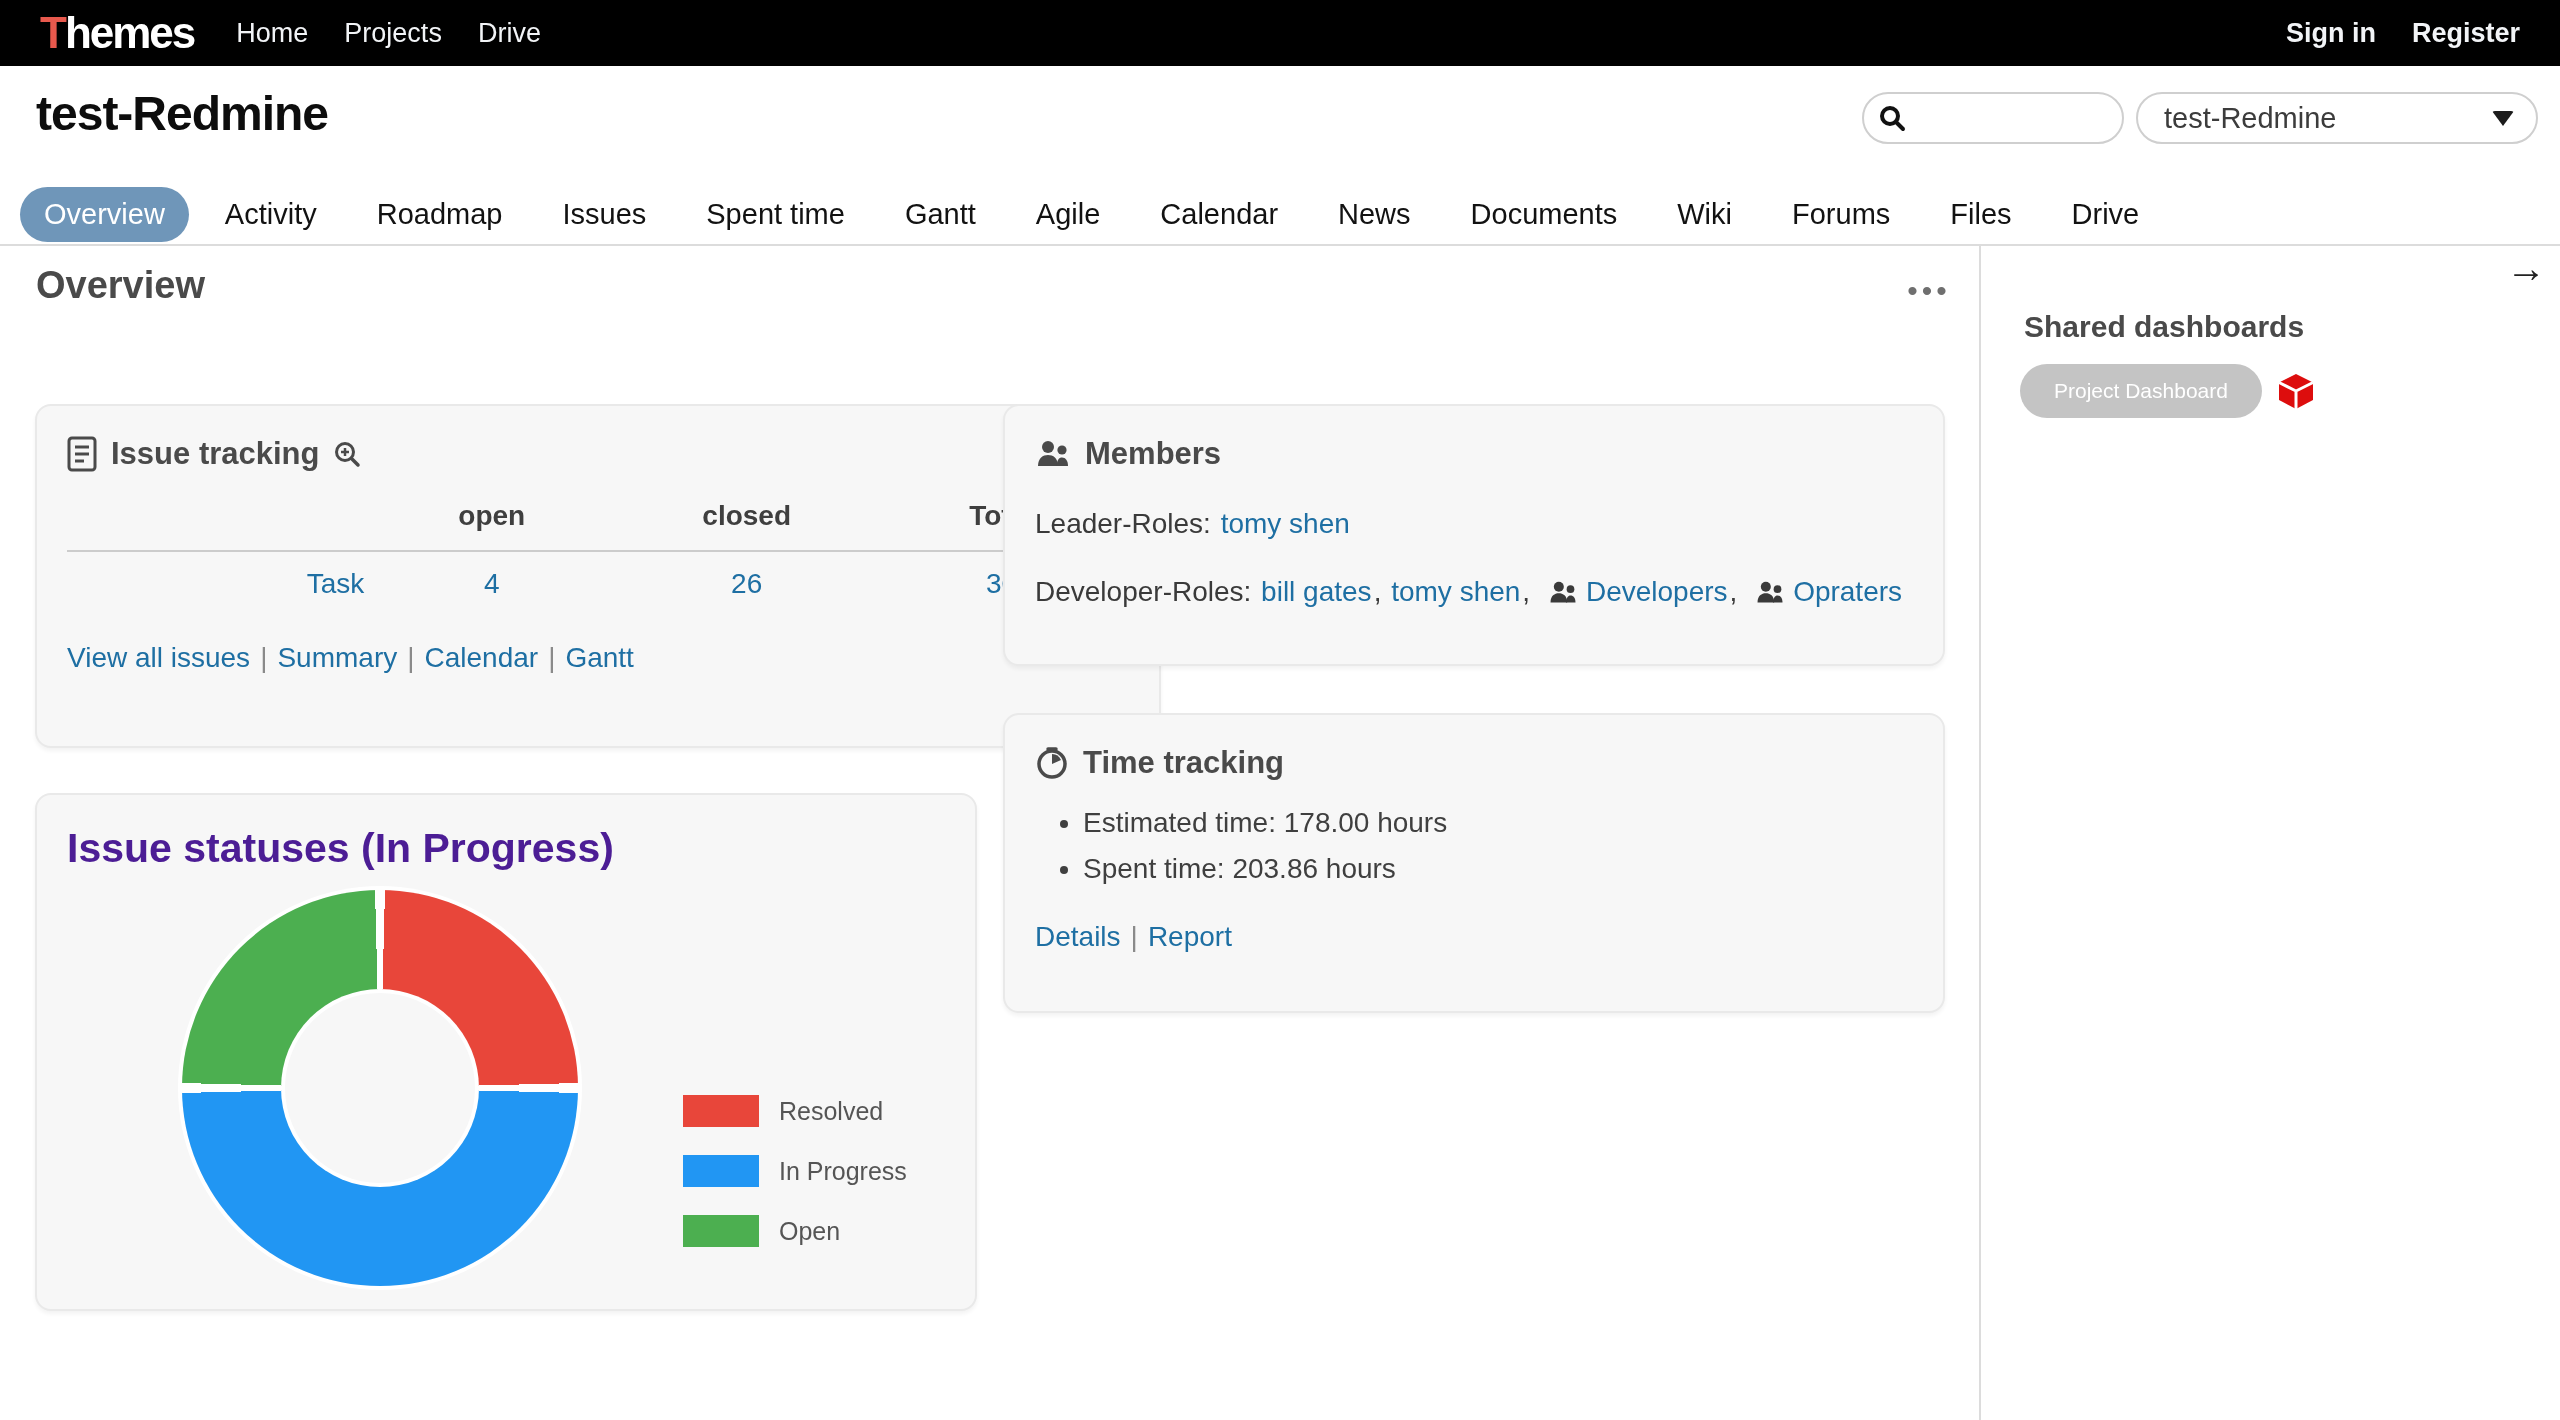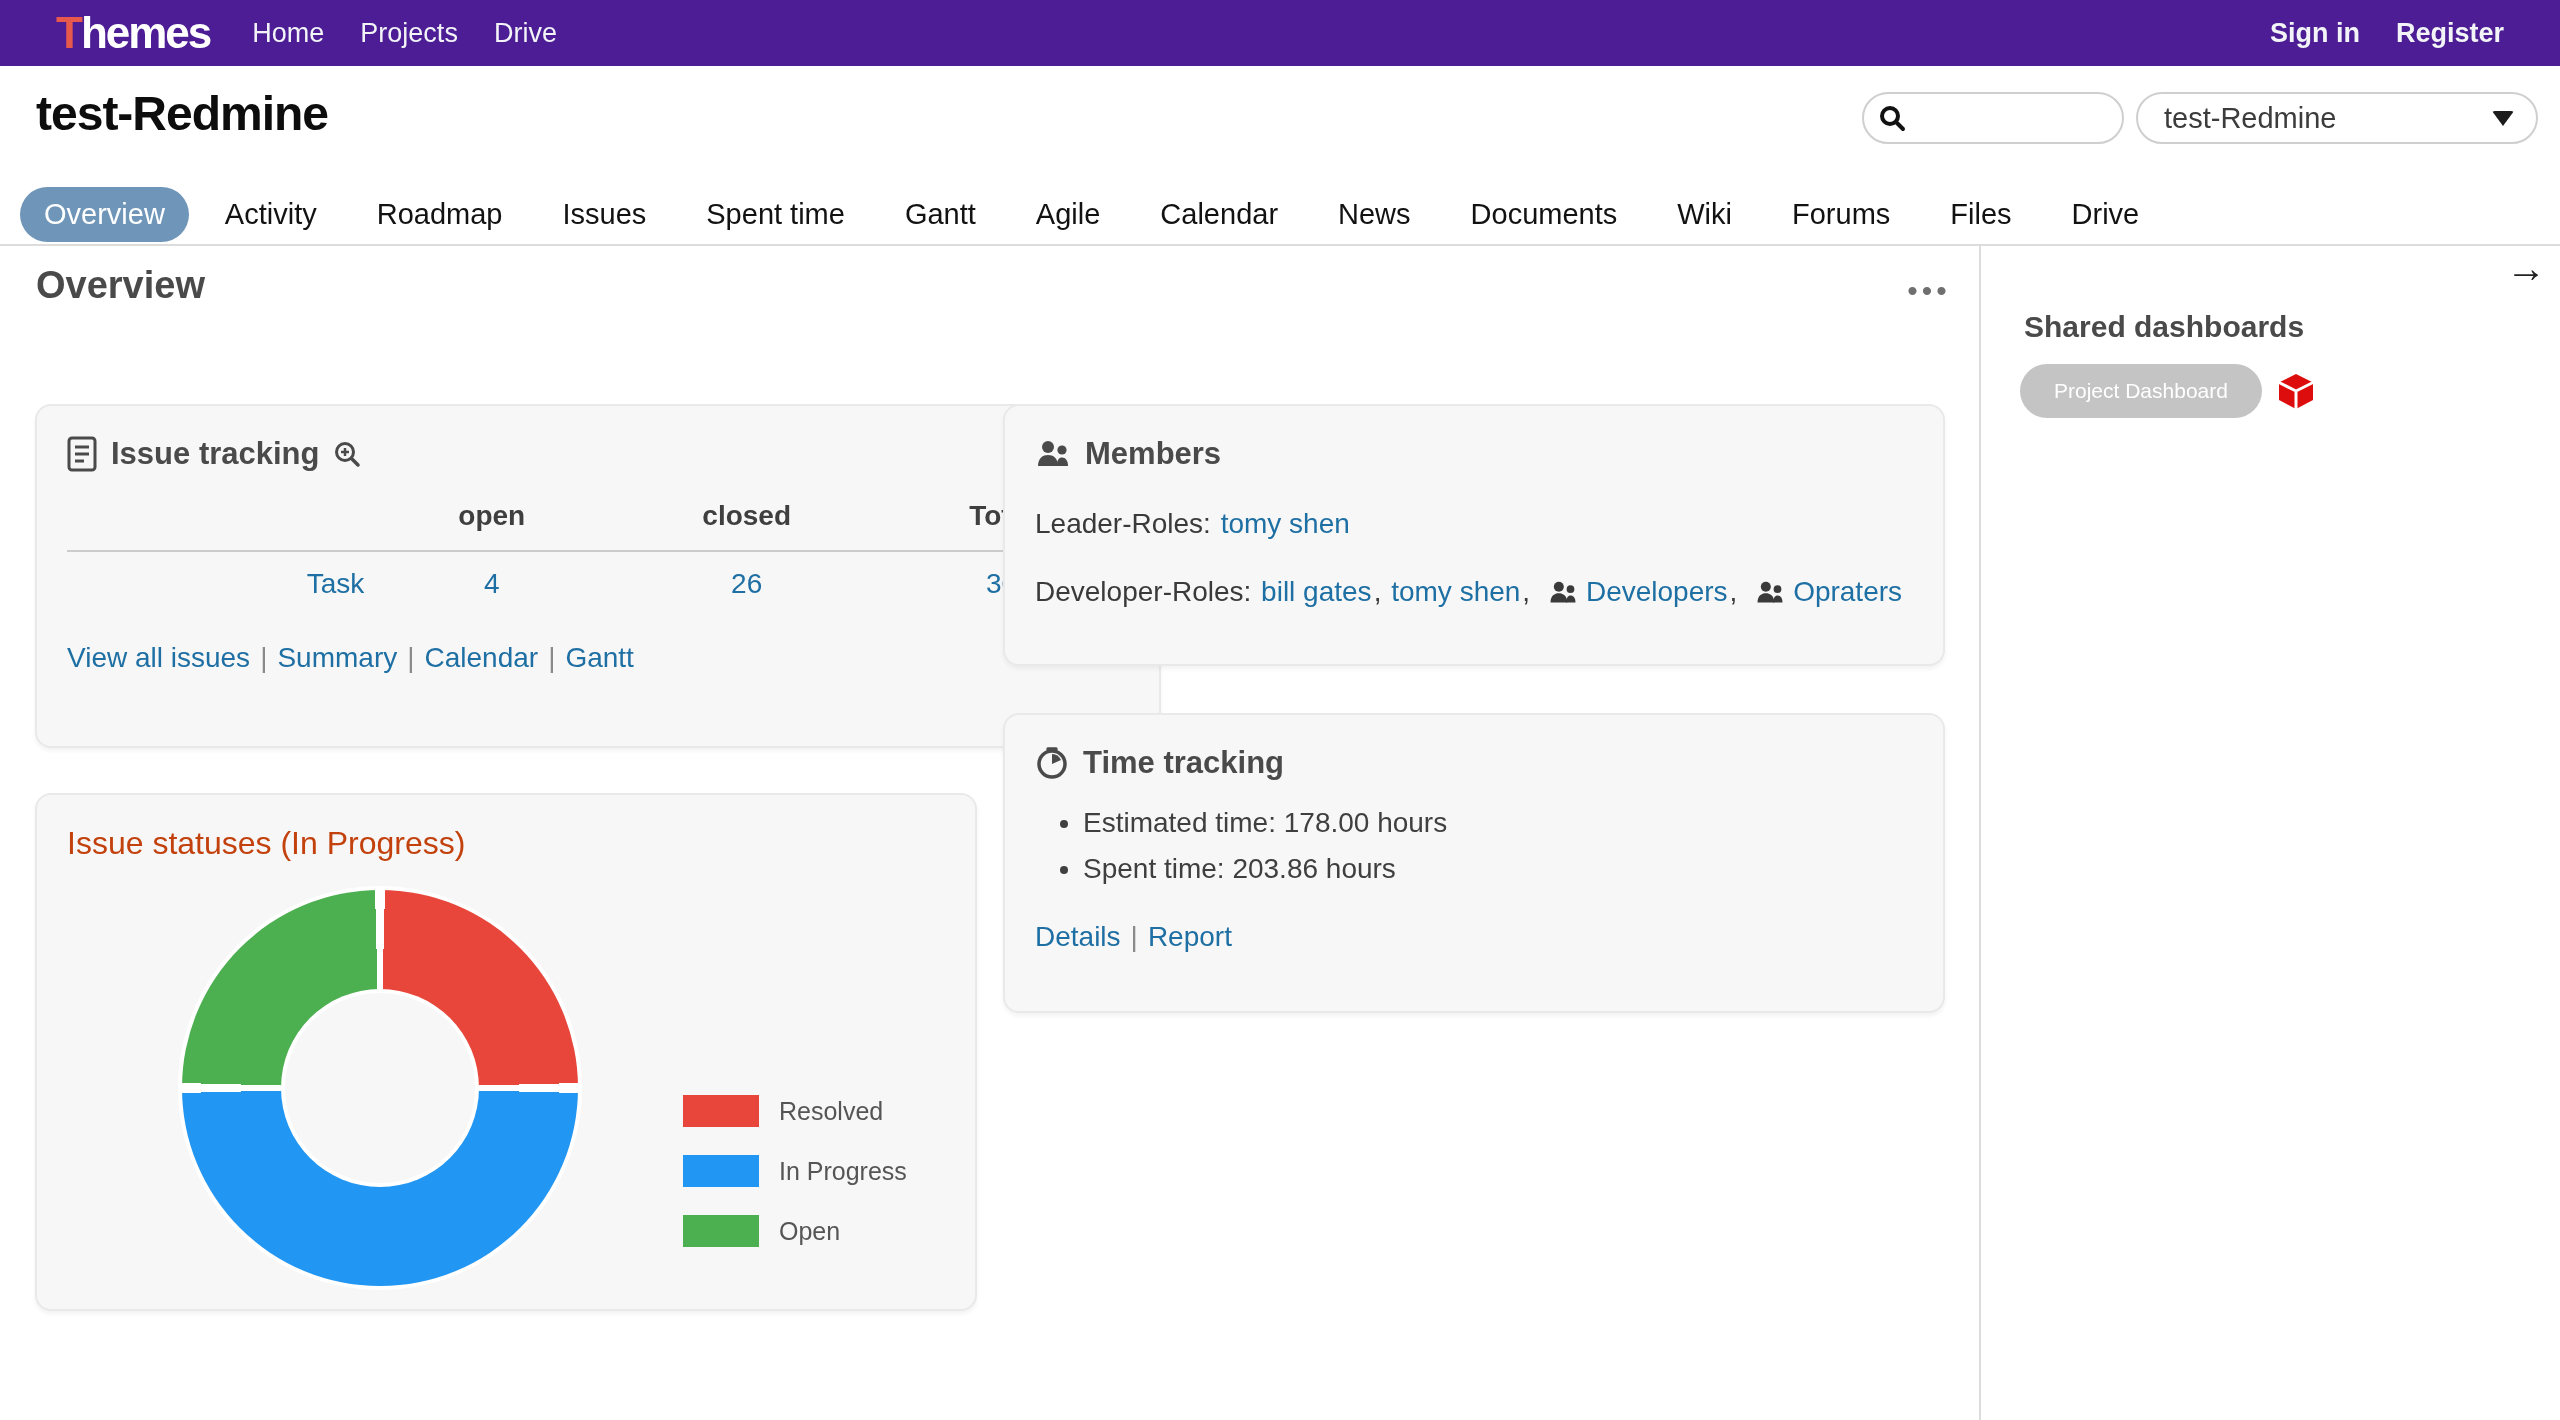--- a/index.html
+++ b/index.html
@@ -6,21 +6,21 @@
   html,body { margin:0; padding:0; }
   body {
     width:2560px; height:1420px; position:relative; overflow:hidden;
     background:#ffffff; font-family:"Liberation Sans", sans-serif; color:#333;
   }
   a { text-decoration:none; color:#1e6fa3; cursor:pointer; }
 
   
   .topnav {
     position:absolute; left:0; top:0; width:2560px; height:66px;
-    background:#4c1d95; display:flex; align-items:center; padding:0 56px;
+    background:#000000; display:flex; align-items:center; padding:0 40px;
   }
   .logo { font-size:44px; font-weight:800; color:#fff; letter-spacing:-2px; margin-right:42px; cursor:pointer; }
   .logo .logo-t { color:#e8594d; }
   .navitem { font-size:27px; color:#f2f4f7; margin-right:36px; cursor:pointer; }
   .nav-right { margin-left:auto; display:flex; }
   .nav-right .navitem { margin-right:0; margin-left:36px; font-weight:600; }
 
   
   .project-title {
     position:absolute; left:36px; top:86px; margin:0;
@@ -73,21 +73,21 @@
     position:absolute; background:#f7f7f7; border:2px solid #e9e9e9; border-radius:16px;
     box-shadow:0 3px 4px rgba(0,0,0,0.05); padding:30px;
   }
   #card-issue-tracking { left:35px;  top:158px; width:1126px; height:344px; }
   #card-issue-statuses { left:35px;  top:547px; width:942px; height:518px; }
   #card-members        { left:1003px; top:158px; width:942px; height:262px; }
   #card-time           { left:1003px; top:467px; width:942px; height:300px; }
 
   .card-title-row { display:flex; align-items:center; gap:14px; }
   .card-title { font-size:31px; font-weight:700; color:#4a4a4a; }
-  .card-title-link { font-size:32px; font-weight:400; color:#c2410c; }
+  .card-title-link { font-size:41px; font-weight:700; color:#4c1d95; }
 
   
   .it-table { width:100%; border-collapse:collapse; margin-top:28px; }
   .it-table th { font-size:28px; font-weight:700; color:#3f3f3f; text-align:center; padding:0 0 18px 0; }
   .it-table th.first, .it-table td.first { text-align:right; width:28%; }
   .it-table th:not(.first), .it-table td:not(.first) { width:24%; }
   .it-table thead tr { border-bottom:2px solid #cccccc; }
   .it-table td { font-size:28px; text-align:center; padding:16px 0 6px 0; }
   .links-row { margin-top:36px; font-size:28px; }
   .links-row .sep { color:#8a8a8a; margin:0 10px; }

